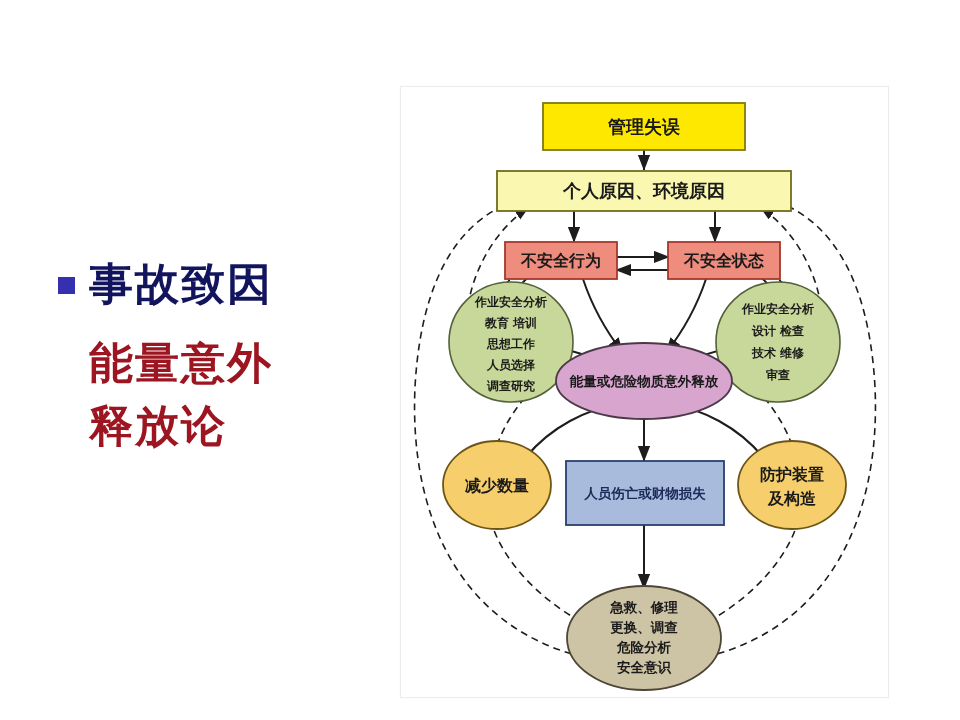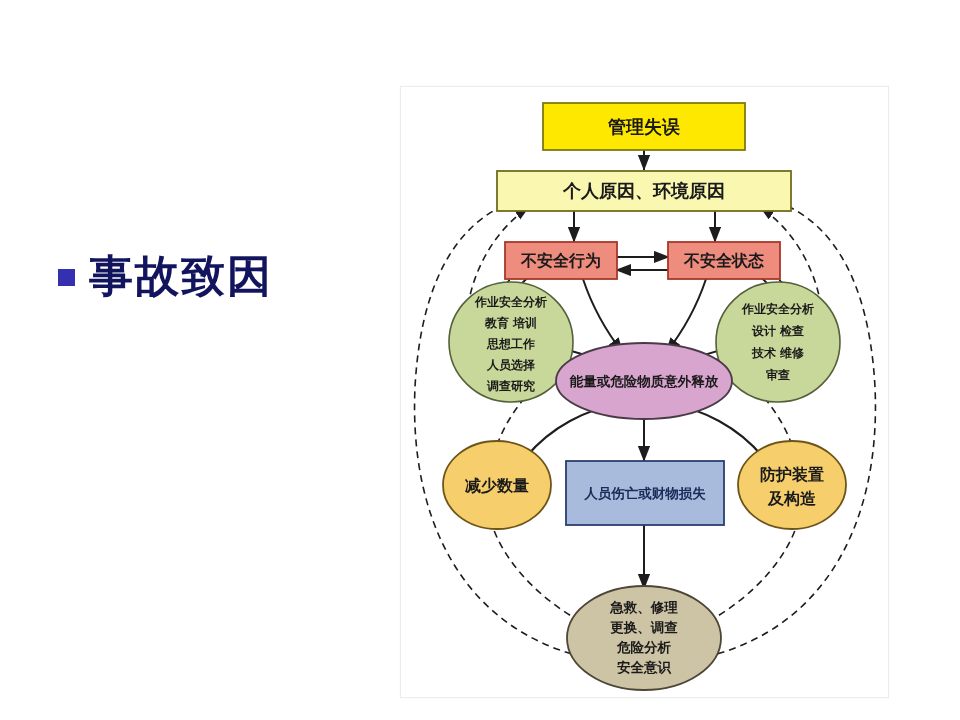--- a/index.html
+++ b/index.html
@@ -8,21 +8,21 @@
     background:#ffffff;
     font-family:"DejaVu Sans","Liberation Sans",sans-serif;
     overflow:hidden;
     position:relative;
   }
   .slide{position:absolute;inset:0;background:#ffffff;}
 
   
   .left-block{
     position:absolute;
-    left:58px; top:244px;
+    left:58px; top:252px;
     width:330px;
   }
   .bullet-row{display:flex;align-items:flex-start;}
   .bullet-square{
     width:17px;height:17px;
     background:#3430b0;
     margin-top:25px;margin-right:14px;
     flex:0 0 auto;
   }
   .title-lines{display:flex;flex-direction:column;}
@@ -67,20 +67,24 @@
 </head>
 <body>
 
 <div class="slide">
 
   <div class="left-block">
     <div class="bullet-row">
       <div class="bullet-square"></div>
       <div class="title-lines">
         <div class="tline navy">事故致因</div>
+        <div class="red-group">
+          <div class="tline red">能量意外</div>
+          <div class="tline red">释放论</div>
+        </div>
       </div>
     </div>
   </div>
 
   <div class="panel">
     <svg viewBox="0 0 487 610" xmlns="http://www.w3.org/2000/svg">
       <defs>
         <marker id="ah" markerWidth="9" markerHeight="9" refX="7.6" refY="3.1" orient="auto" markerUnits="strokeWidth">
           <path d="M0,0 L8,3.1 L0,6.2 z" fill="#1d1d1d"></path>
         </marker>

